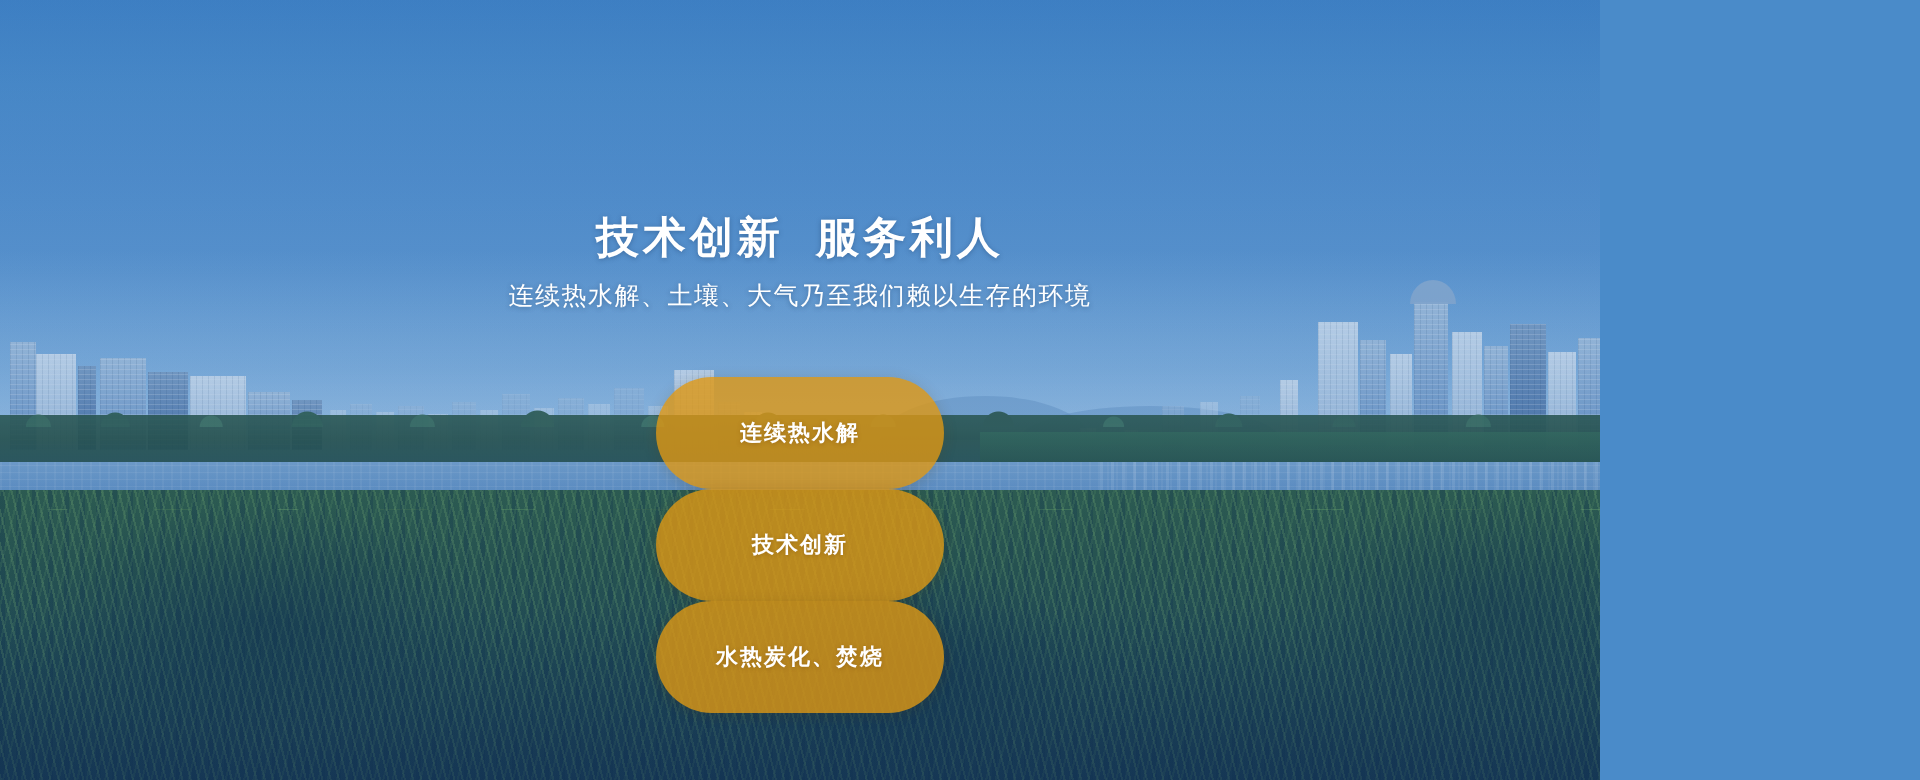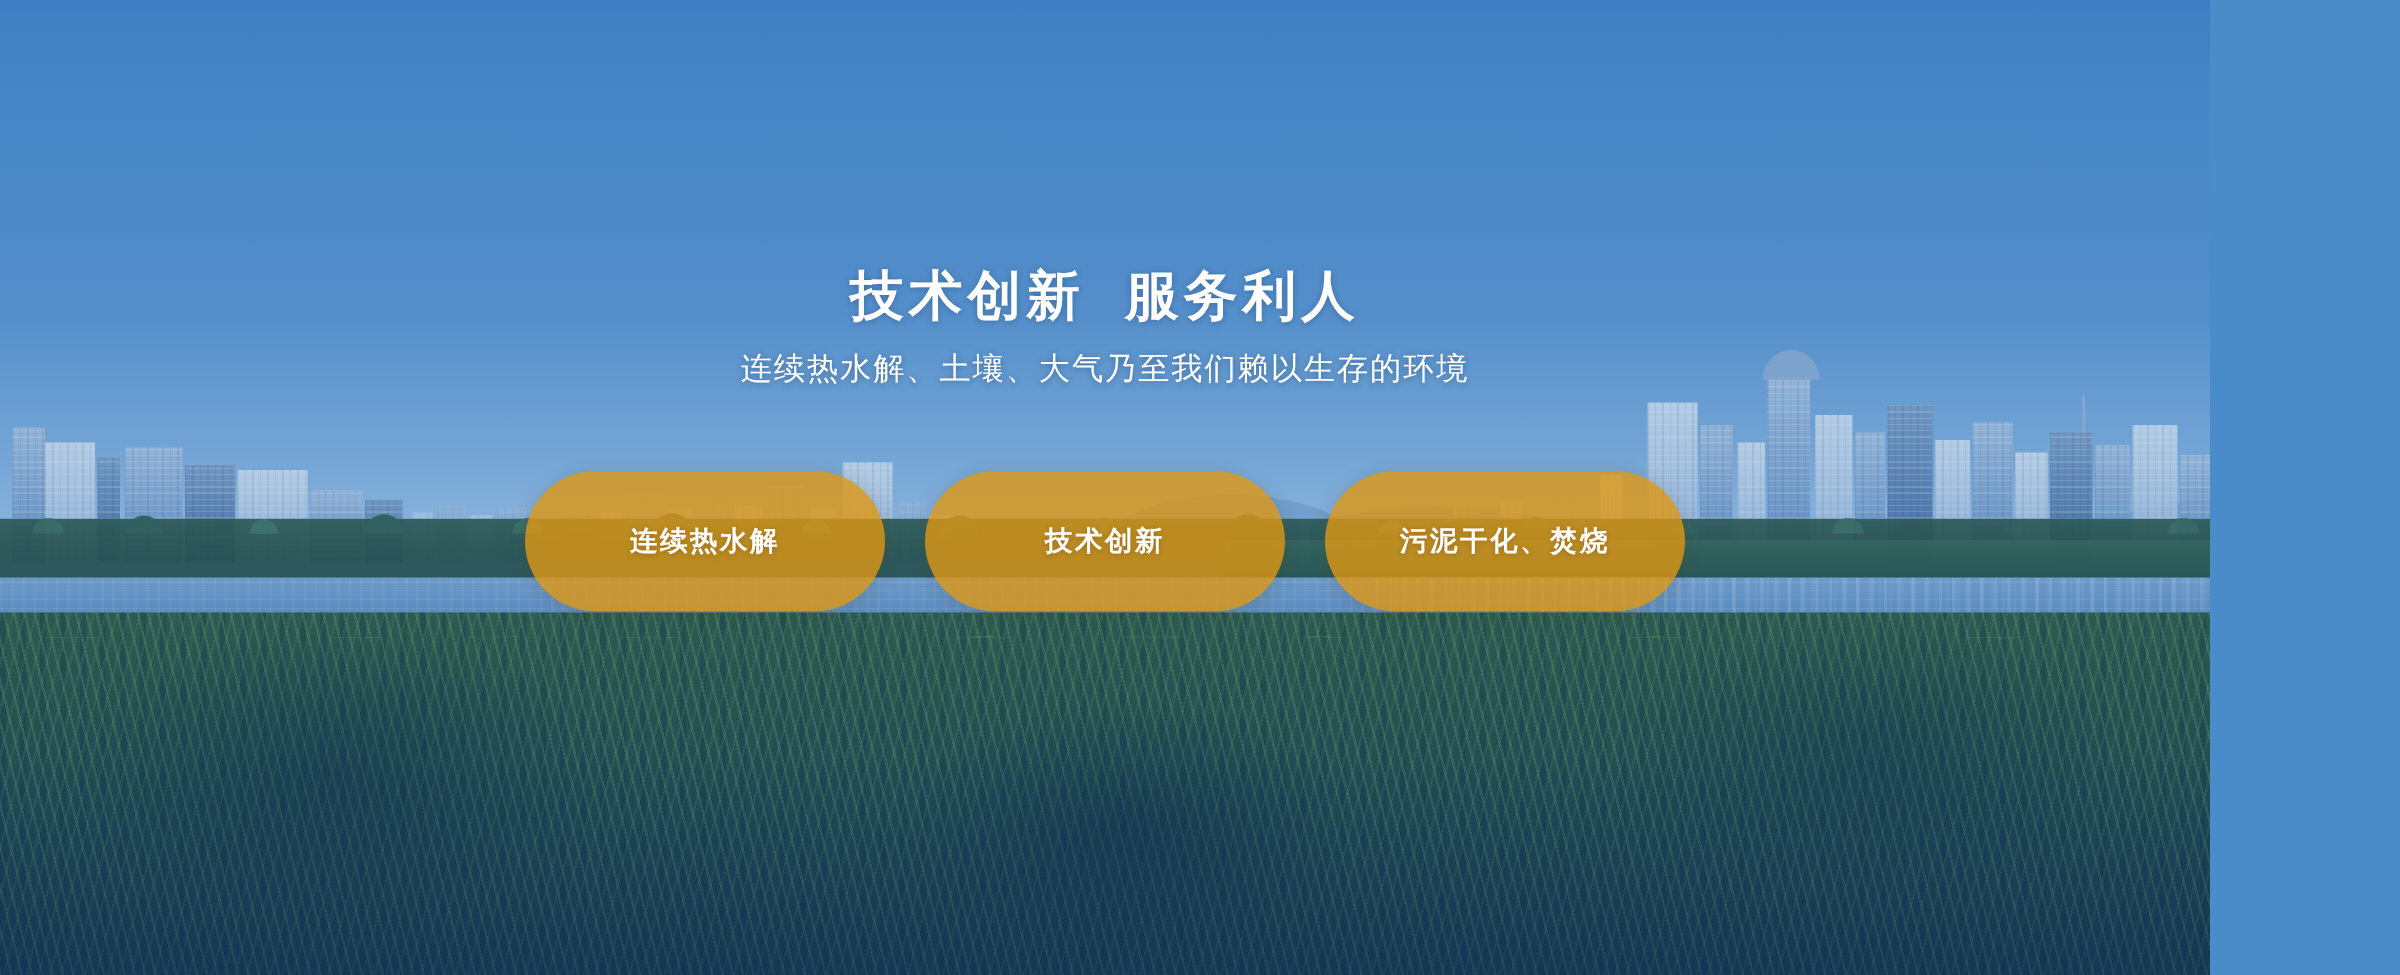--- a/index.html
+++ b/index.html
@@ -6,21 +6,21 @@
   * { margin:0; padding:0; box-sizing:border-box; }
   html,body { width:1920px; height:780px; overflow:hidden; }
   body {
     font-family:"Liberation Sans","DejaVu Sans",sans-serif;
     background:#4a8bc9;
   }
 
   
   .hero {
     position:relative;
-    width:1768px; height:780px;
+    width:1600px; height:780px;
     overflow:hidden;
     background:#4a8bc9;
   }
 
   
   .sky {
     position:absolute; left:0; top:0; width:1920px; height:470px;
     background:linear-gradient(180deg,
       #3f82c6 0%,
       #4a8ccb 18%,
@@ -195,21 +195,21 @@
     color:#ffffff;
     letter-spacing:1.5px;
     line-height:1.3;
     text-shadow:0 1px 5px rgba(20,50,90,.45);
   }
 
   .pill-row{
     margin-top:66px;
     display:flex;
     align-items:flex-start;
-    gap:32px;
+    flex-direction:column;
   }
 
   .pill{
     width:288px; height:112px;
     border-radius:56px;
     background:rgba(223,151,19,.80);
     display:flex; align-items:center; justify-content:center;
     color:#ffffff;
     font-size:22px;
     font-weight:bold;
@@ -321,18 +321,18 @@
 
       <div class="pill">
         <span class="pill-label">连续热水解</span>
       </div>
 
       <div class="pill">
         <span class="pill-label">技术创新</span>
       </div>
 
       <div class="pill">
-        <span class="pill-label">污泥干化、焚烧</span>
+        <span class="pill-label">水热炭化、焚烧</span>
       </div>
 
     </div>
   </div>
 </div>
 
 </body></html>

